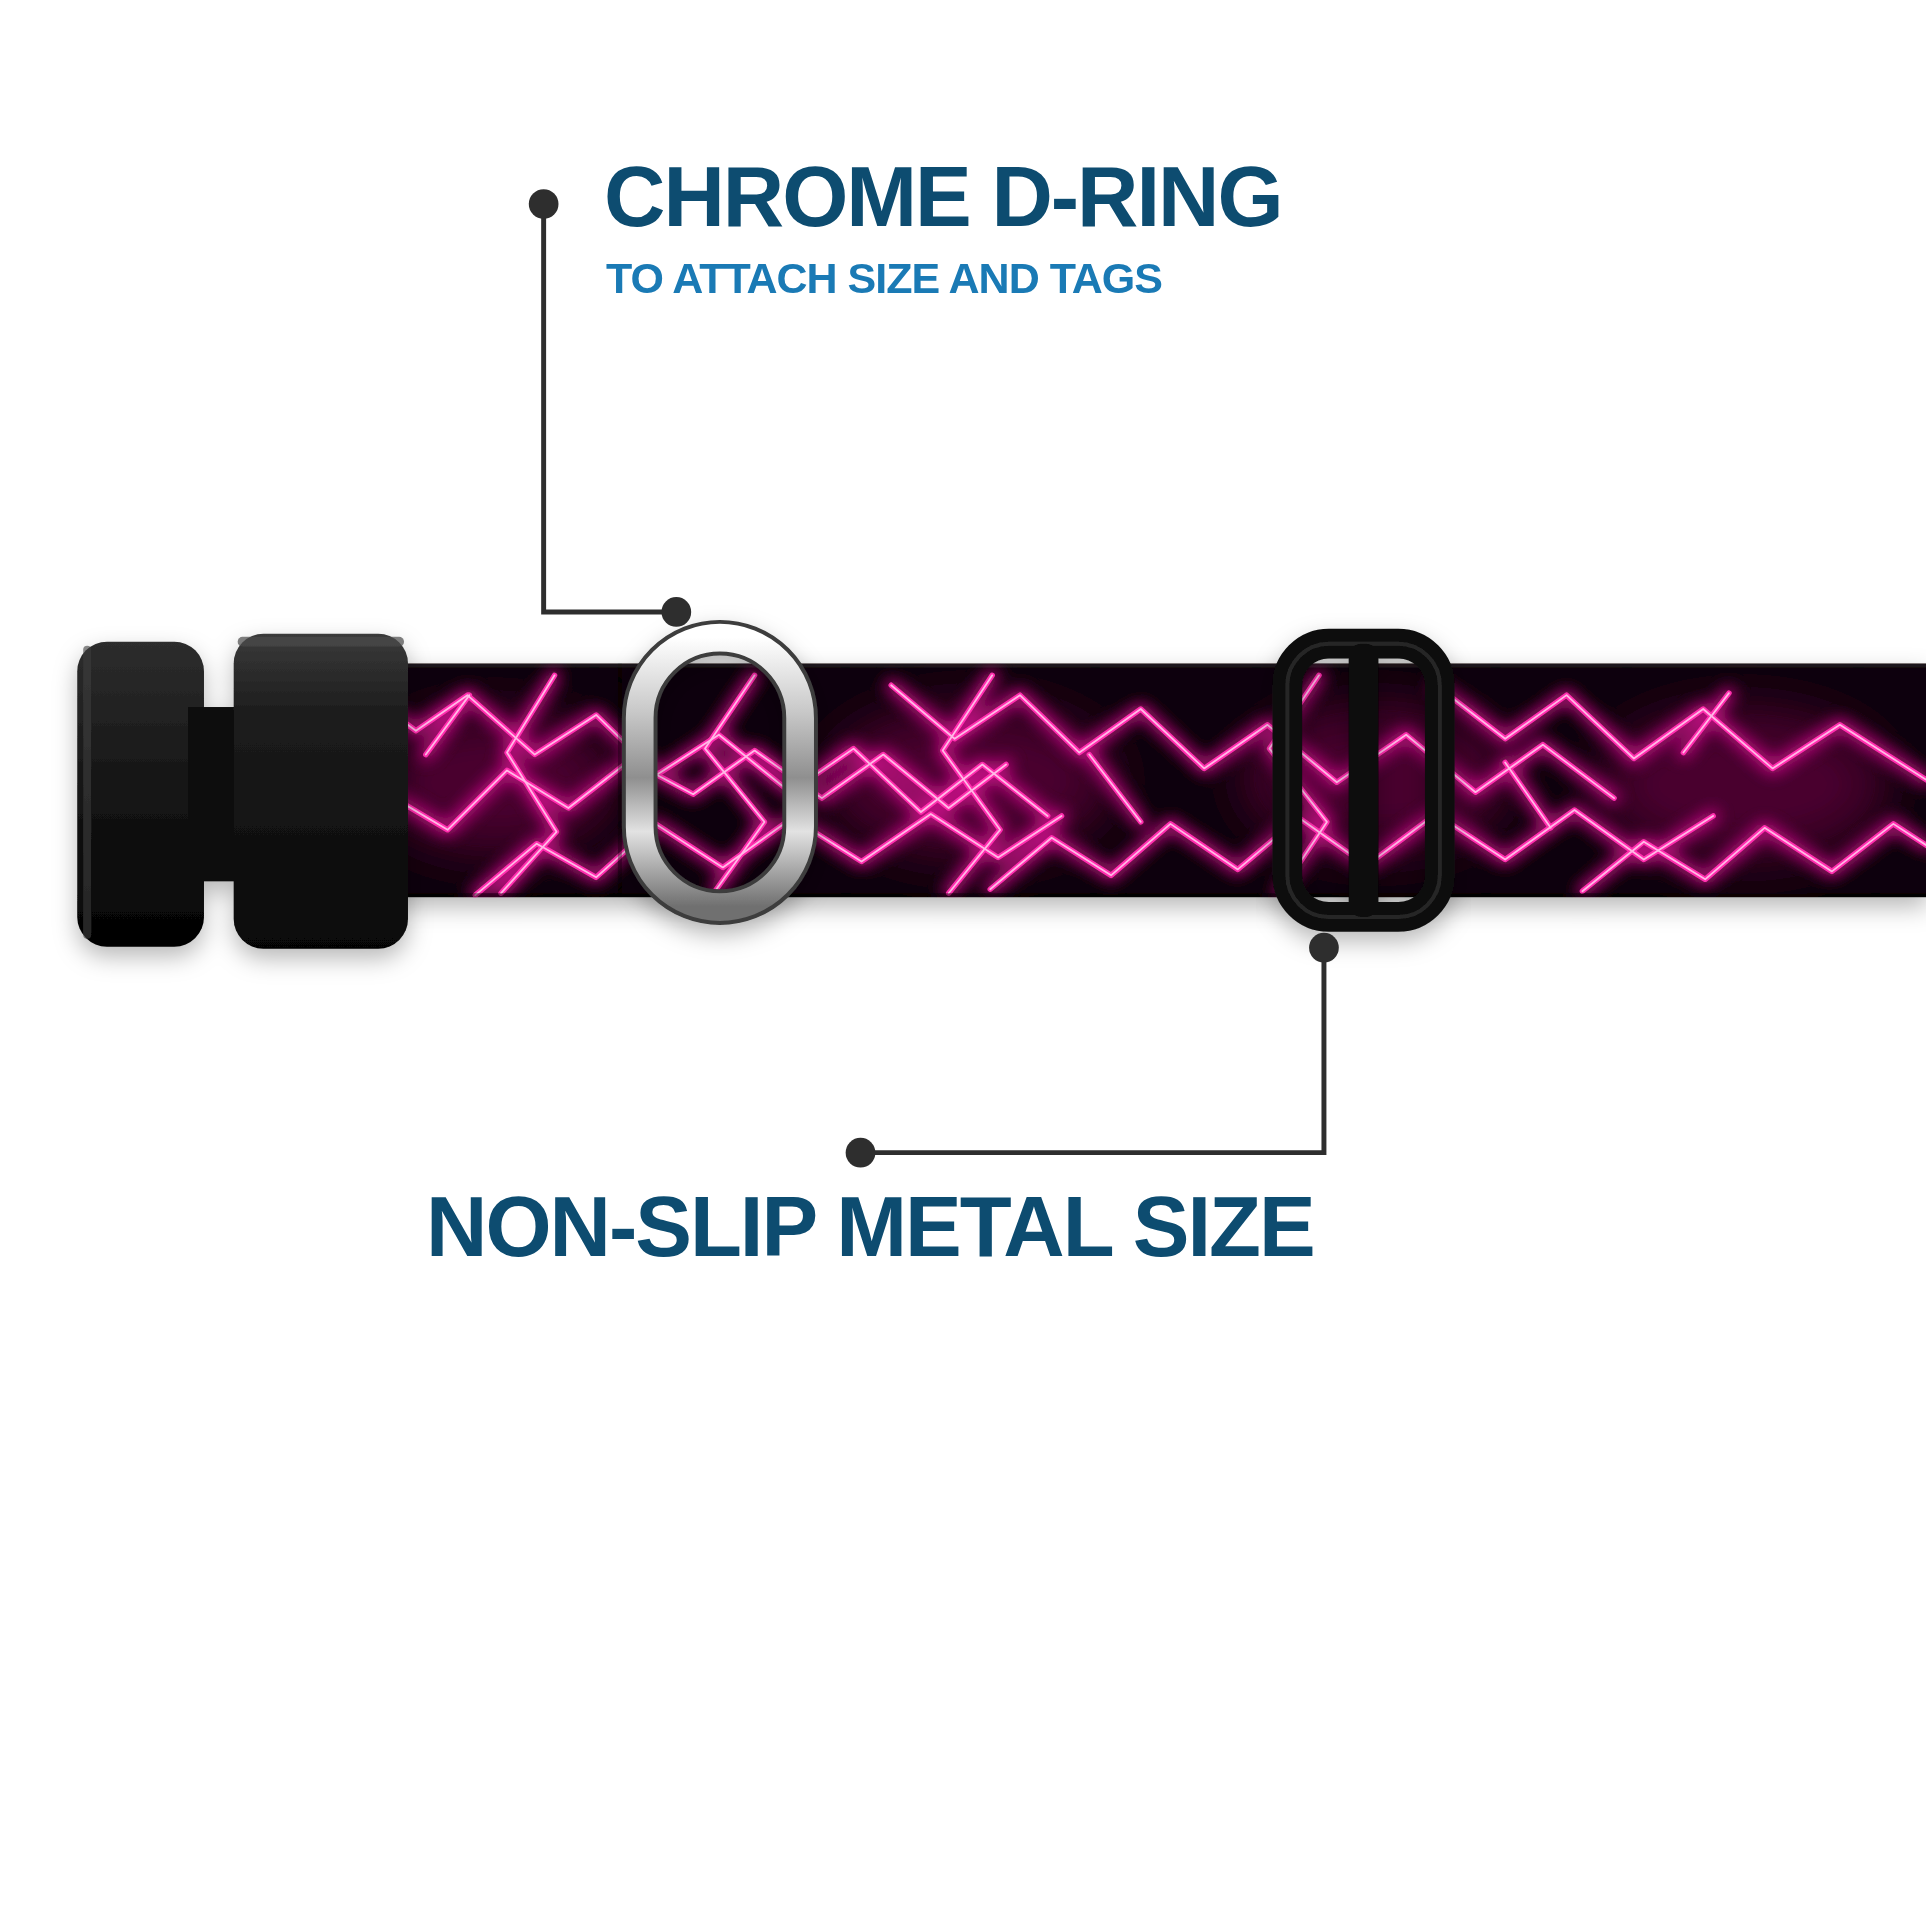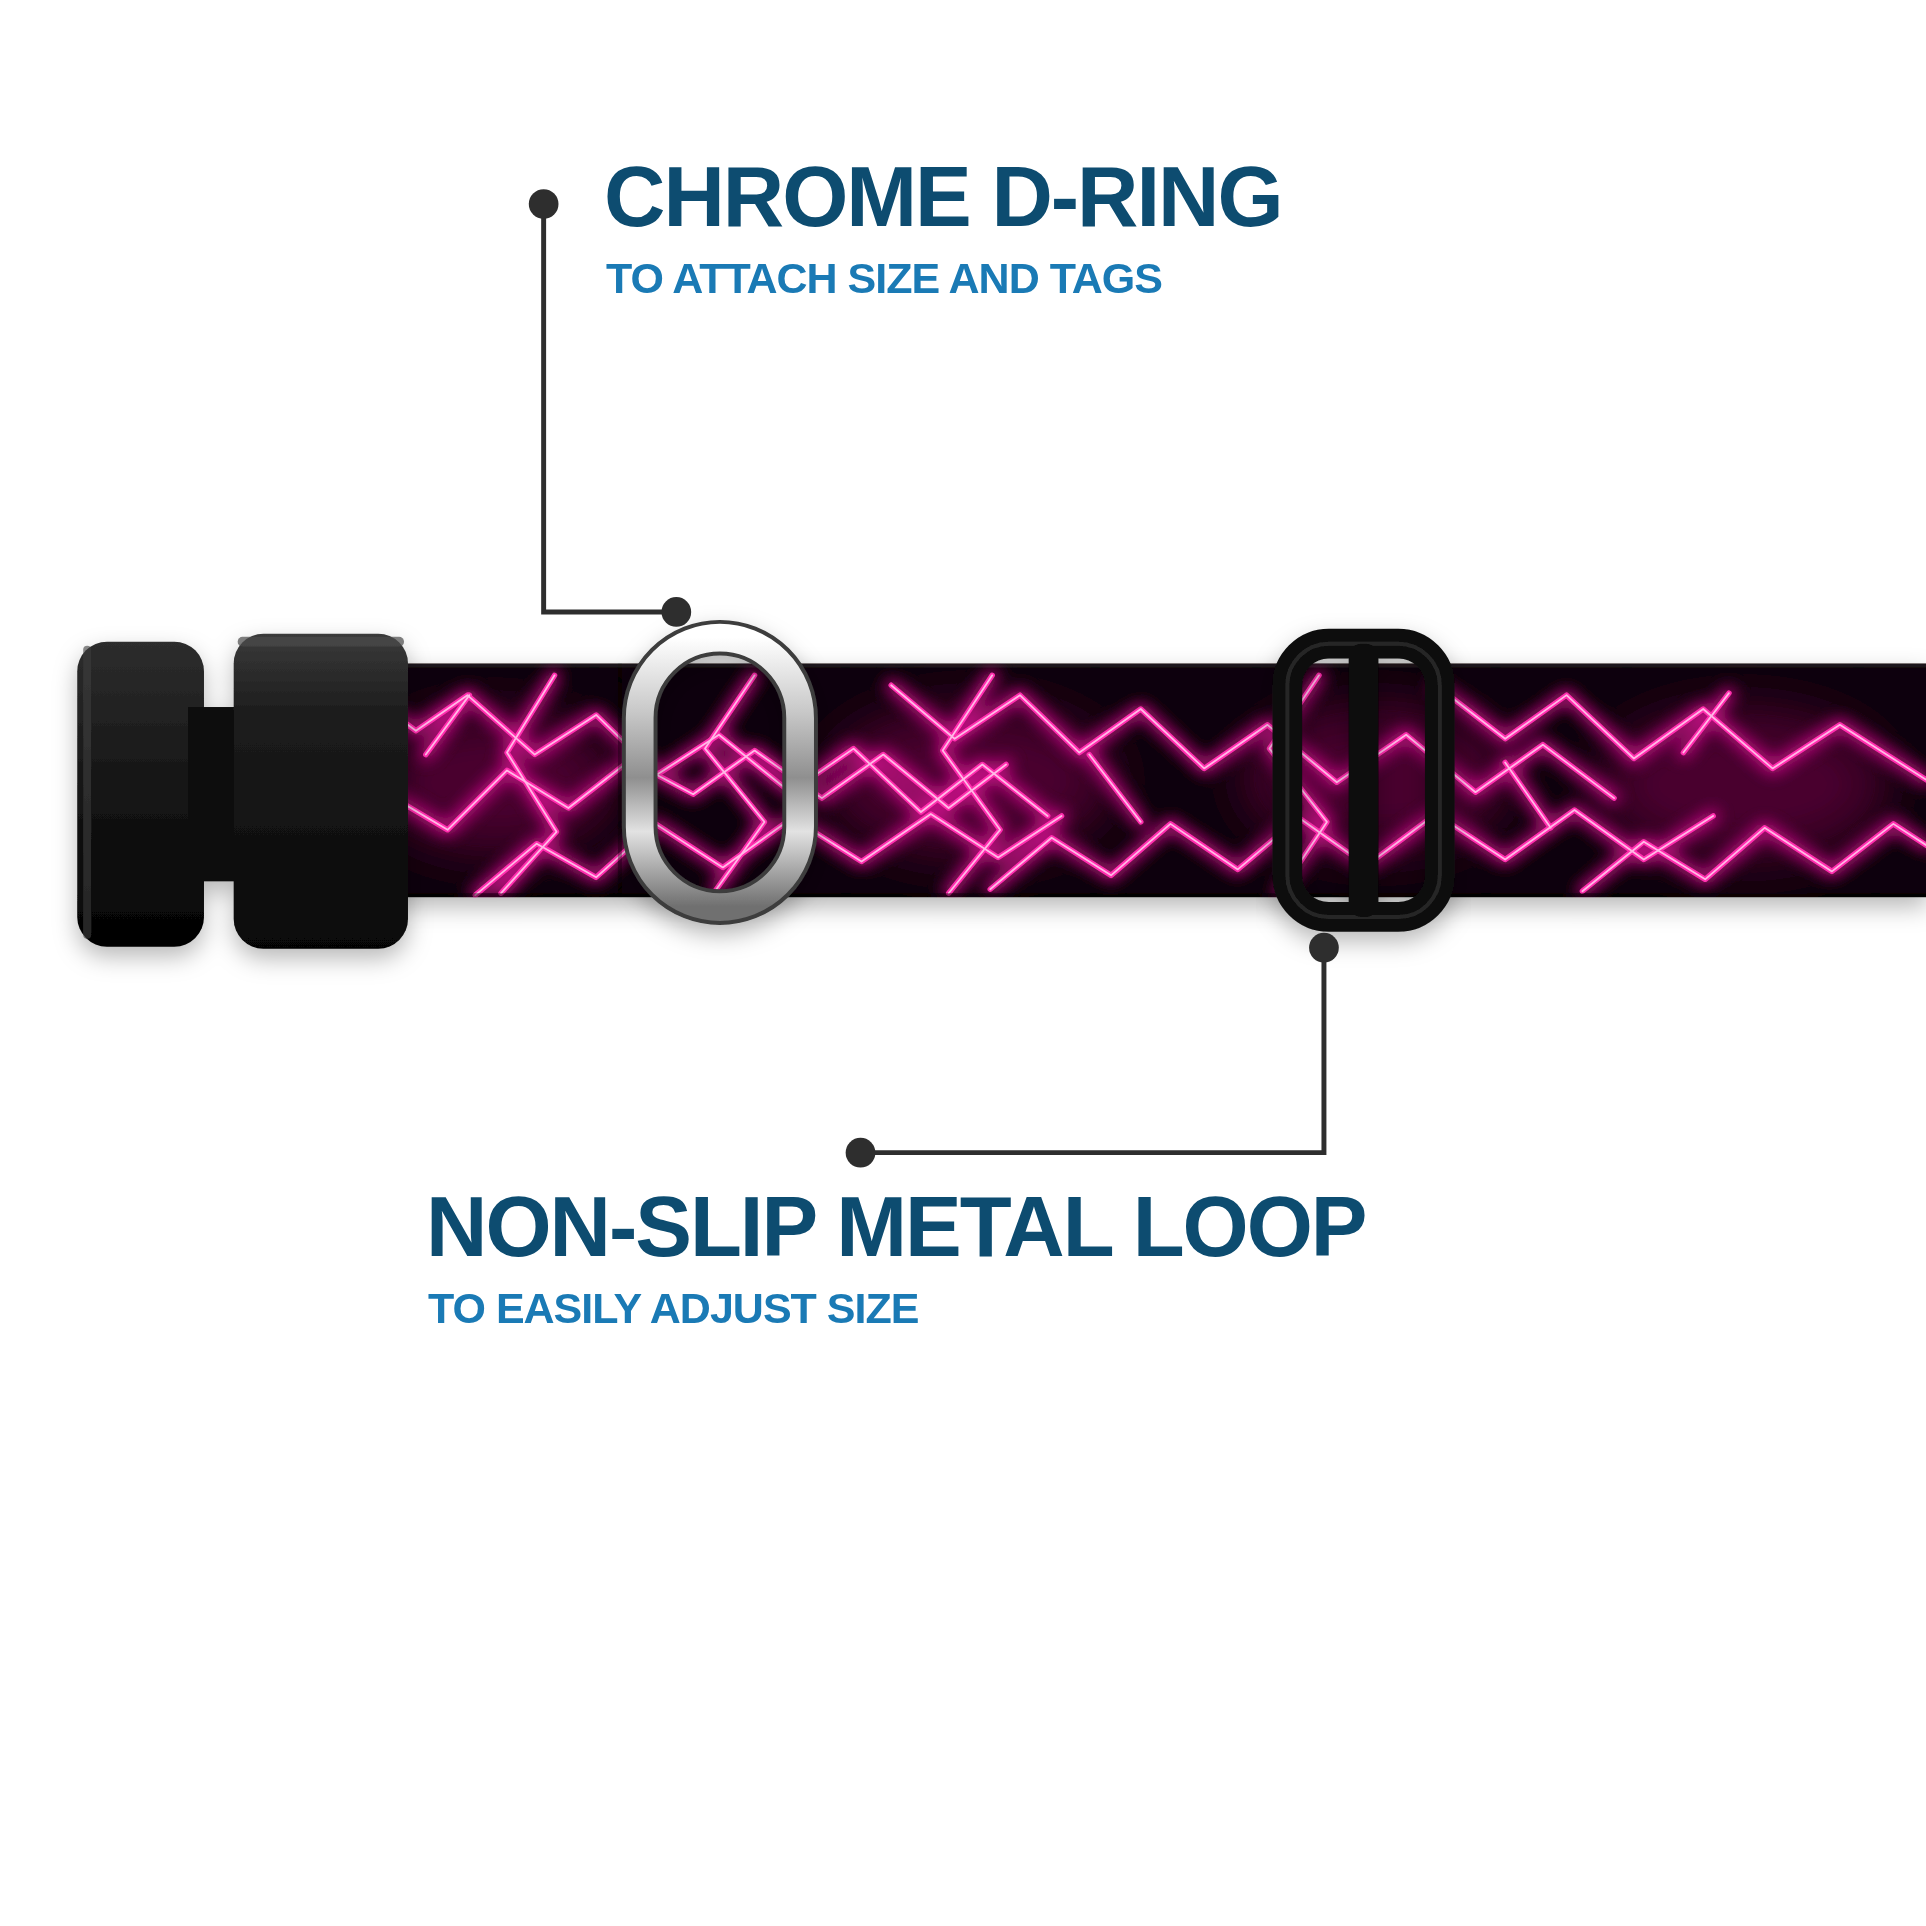--- a/index.html
+++ b/index.html
@@ -132,17 +132,16 @@
       <circle cx="683" cy="618" r="15" stroke="none"></circle>
       <polyline points="1337,957 1337,1164 869,1164" fill="none"></polyline>
       <circle cx="1337" cy="957" r="15" stroke="none"></circle>
       <circle cx="869" cy="1164" r="15" stroke="none"></circle>
     </g>
   </svg>
 
   <div id="dring-title" class="callout-title">CHROME D-RING</div>
   <div id="dring-subtitle" class="callout-subtitle">TO ATTACH SIZE AND TAGS</div>
 
-  <div id="loop-title" class="callout-title">NON-SLIP METAL LOOP</div>
-  <div id="loop-subtitle" class="callout-subtitle">TO EASILY ADJUST SIZE</div>
+  <div id="loop-title" class="callout-title">NON-SLIP METAL SIZE</div>
 
 </div>
 
 
 </body></html>

